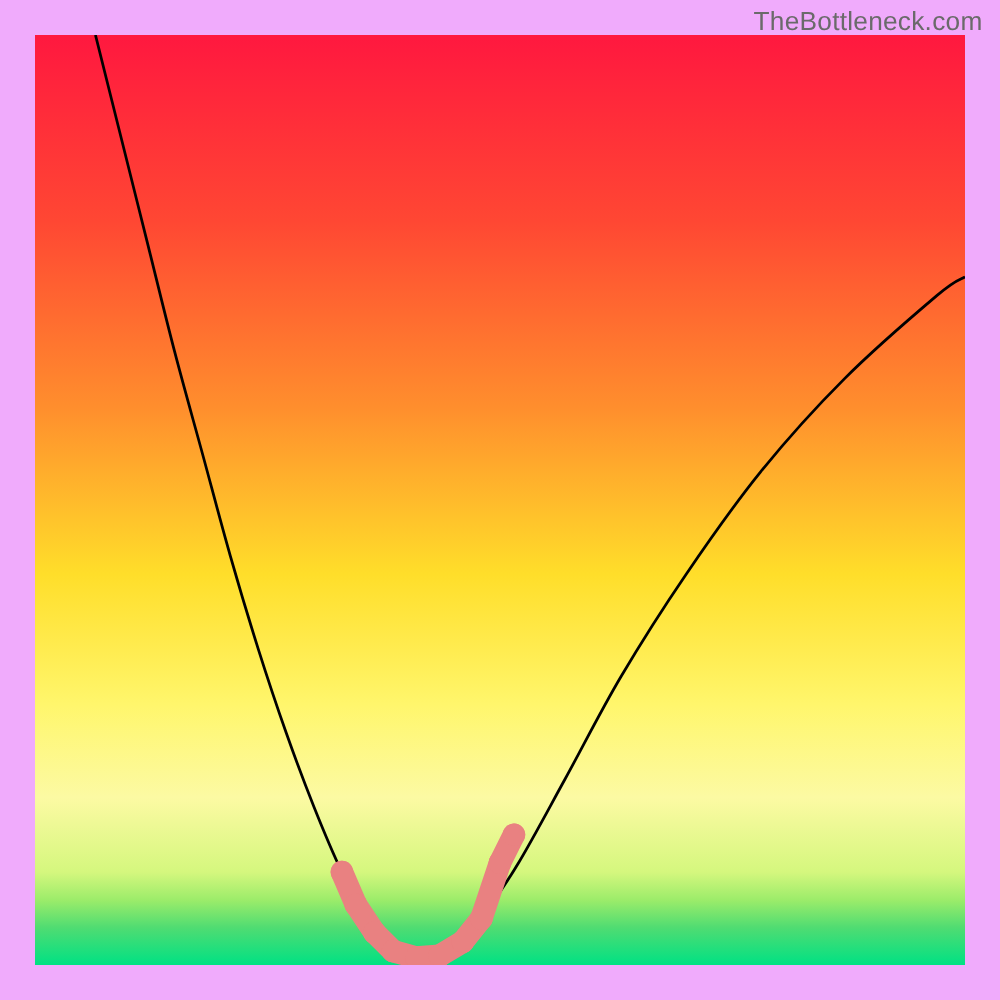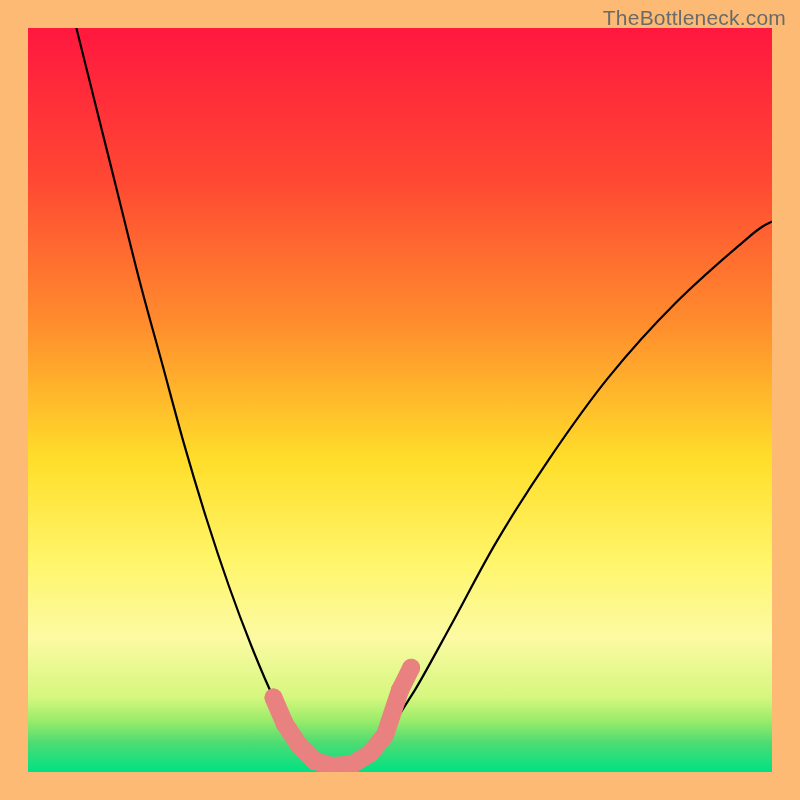--- a/index.html
+++ b/index.html
@@ -8,21 +8,21 @@
     width: 800px;
     height: 800px;
     overflow: hidden;
     background: #000;
     font-family: Arial, Helvetica, sans-serif;
   }
   .frame {
     position: absolute;
     left: 0; top: 0;
     width: 800px; height: 800px;
-    background: #fdba74;
+    background: #f0abfc;
   }
   .plot-area {
     position: absolute;
     left: 28px;
     top: 28px;
     width: 744px;
     height: 744px;
     overflow: hidden;
   }
   .watermark {

